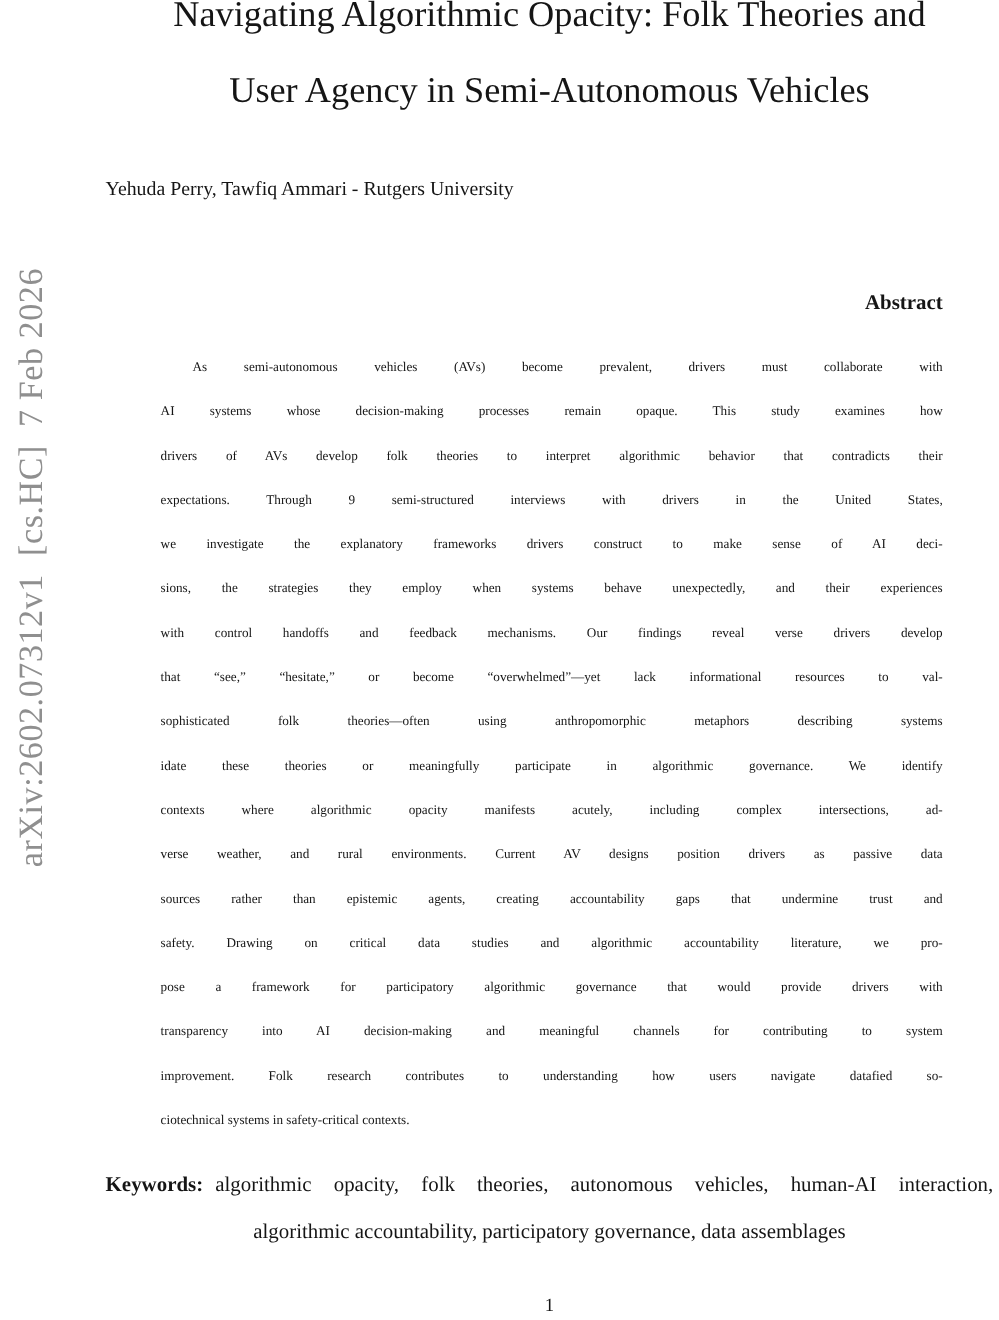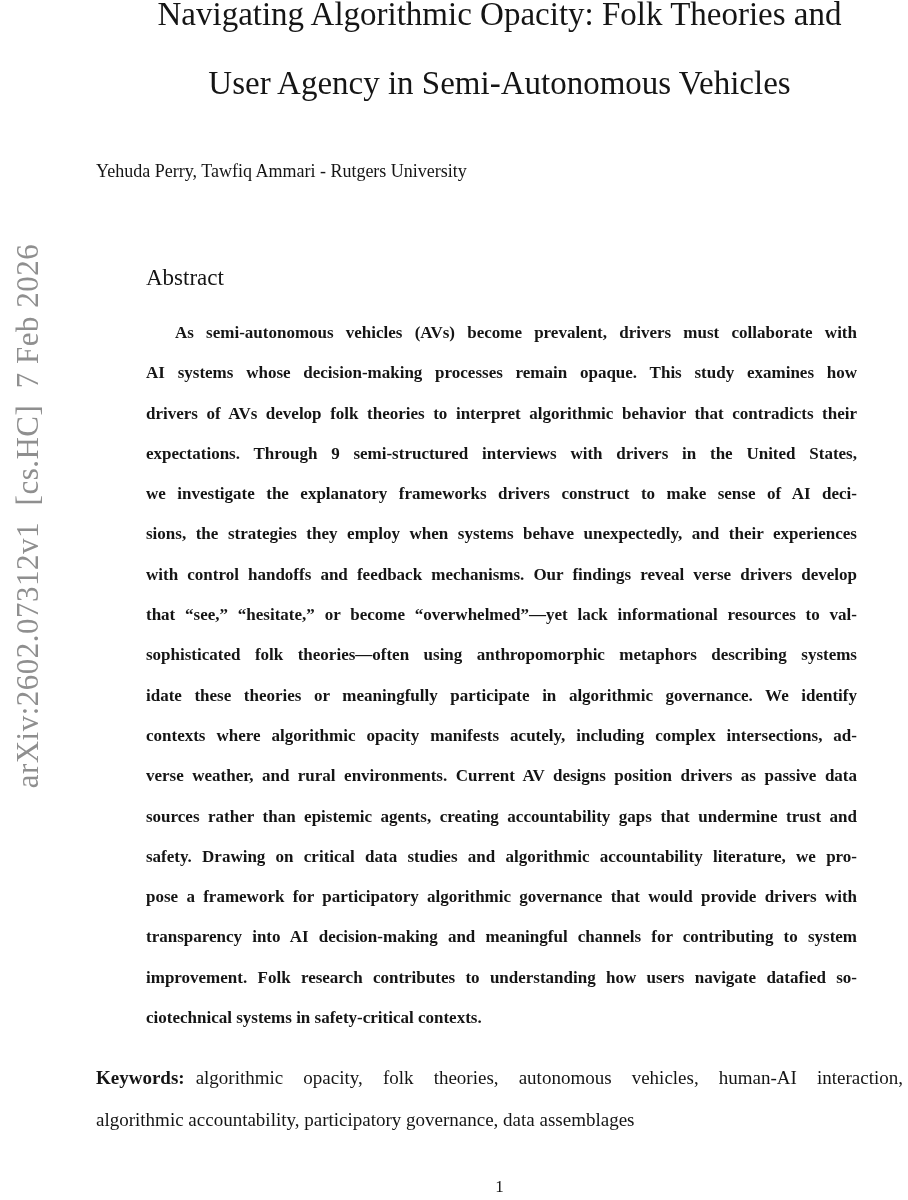--- a/index.html
+++ b/index.html
@@ -44,50 +44,49 @@
     width: 807px;
     text-align: left;
     font-size: 18px;
   }
 
   .abstract-heading {
     position: absolute;
     top: 265px;
     left: 146px;
     width: 711px;
-    text-align: left;
-    font-size: 23px;
-    font-weight: normal;
+    text-align: right;
+    font-size: 19px;
+    font-weight: bold;
   }
 
   .abstract-body {
     position: absolute;
     top: 313px;
     left: 146px;
     width: 711px;
-    font-size: 17px;
-    font-weight: bold;
+    font-size: 12px;
   }
   .abs-line {
     line-height: 40.3px;
     text-align: justify;
     text-align-last: justify;
     white-space: nowrap;
   }
   .abs-line.first-line { text-indent: 29px; }
   .abs-line.last-line { text-align-last: left; }
 
   .keywords {
     position: absolute;
     top: 1057px;
     left: 96px;
     width: 807px;
     font-size: 19px;
   }
-  .kw-line { line-height: 42px; }
+  .kw-line { line-height: 42px; text-align: center; }
   .kw-line.kw-justify { text-align: justify; text-align-last: justify; }
   .kw-label { font-weight: bold; margin-right: 11px; margin-top: 24px; }
 
   .page-number {
     position: absolute;
     top: 1177px;
     left: 96px;
     width: 807px;
     text-align: center;
     font-size: 17px;

